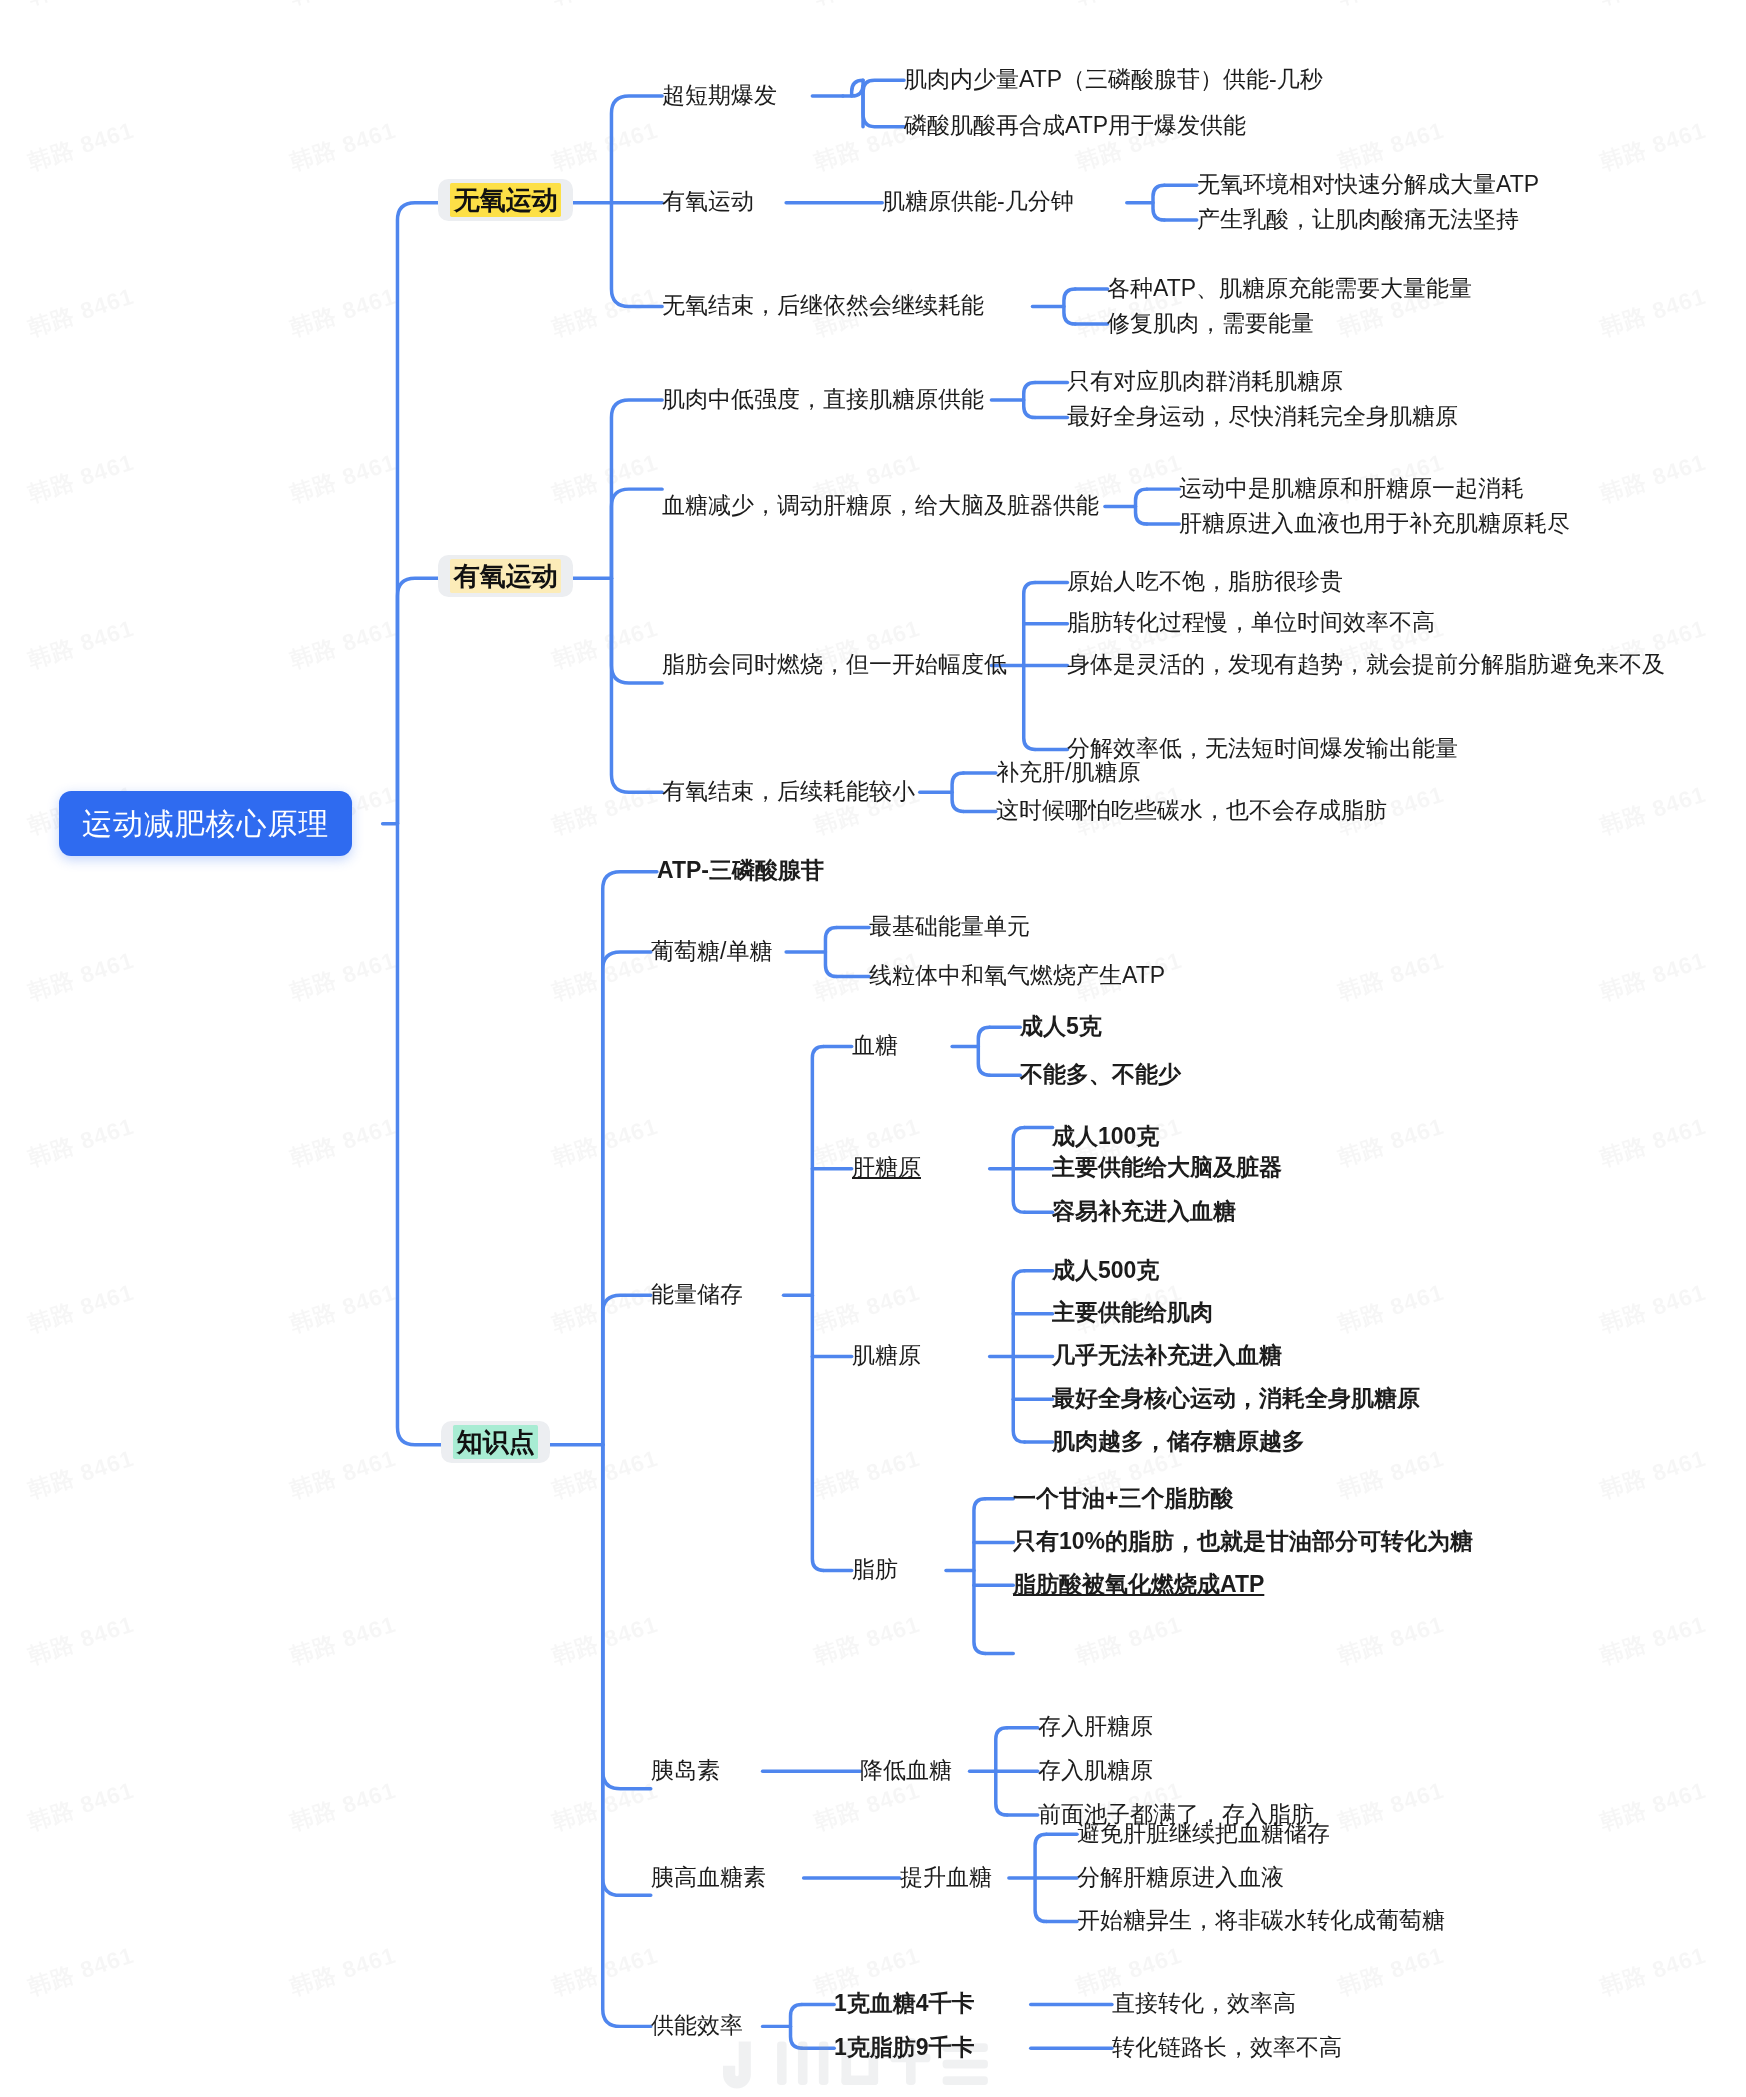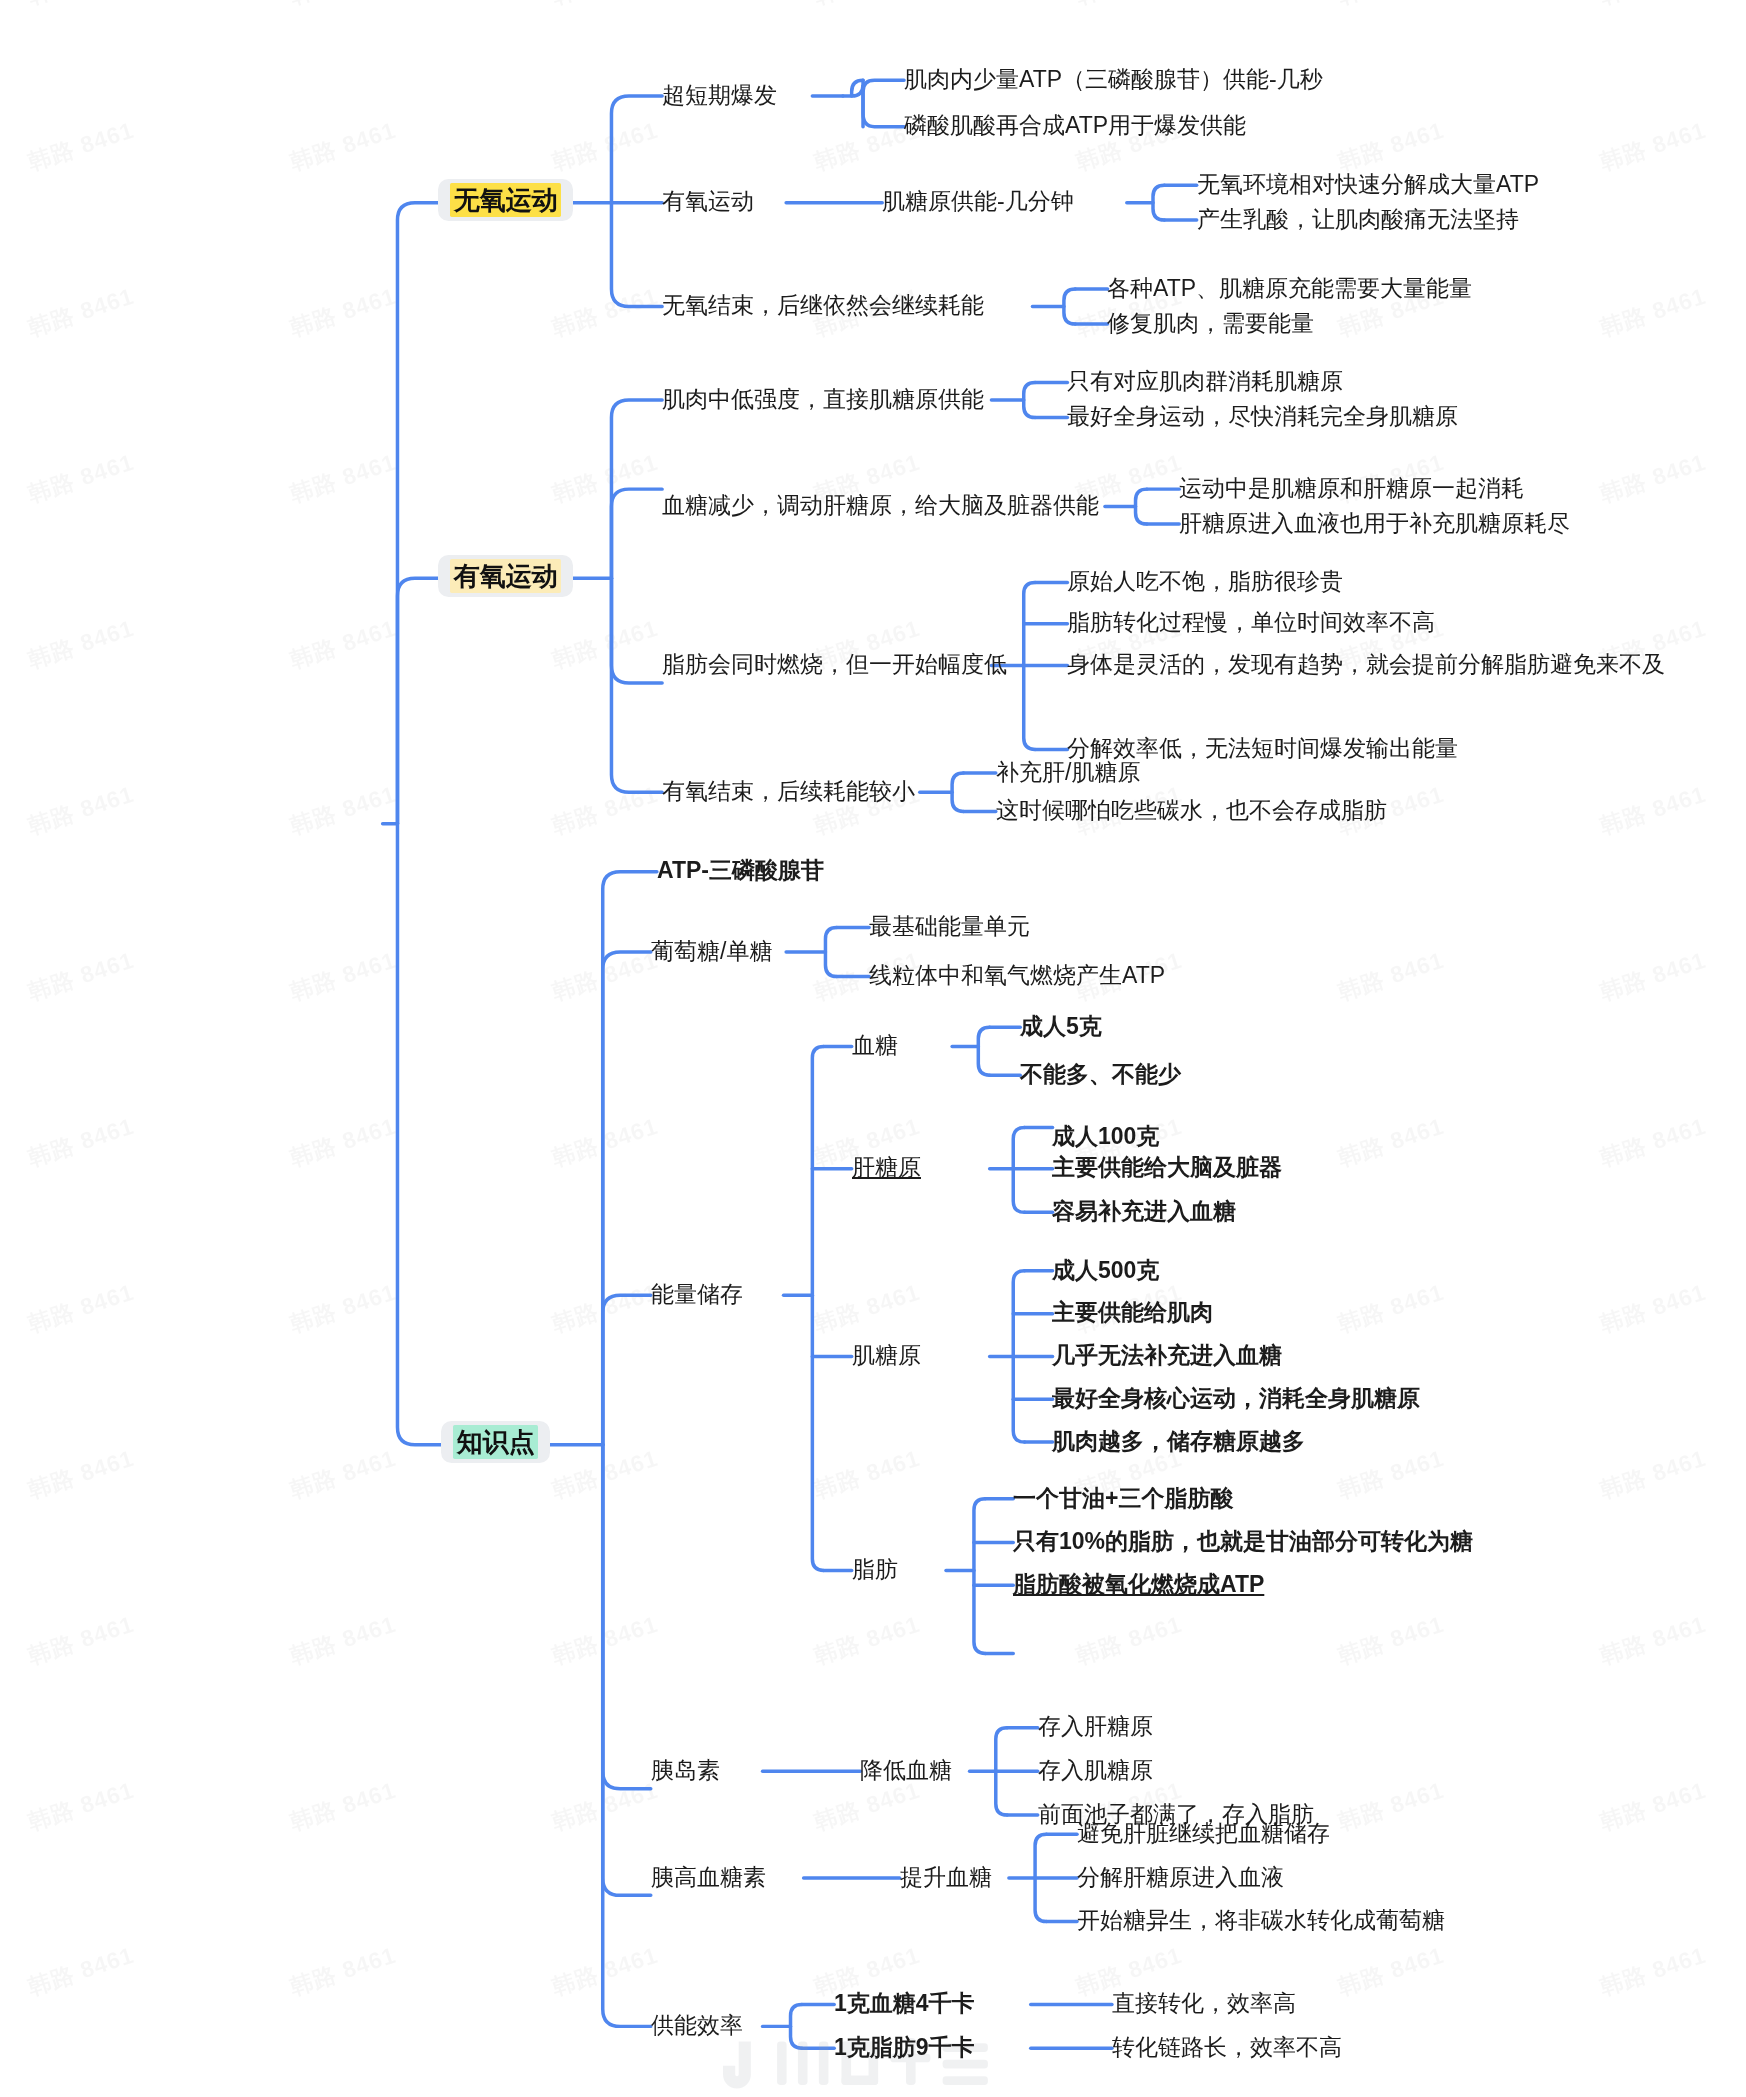--- a/index.html
+++ b/index.html
@@ -344,20 +344,21 @@
   <rect x="177" y="12" width="11" height="50" rx="4"></rect>
   <rect x="202" y="26" width="46" height="10" rx="4"></rect>
   <rect x="220" y="8" width="11" height="54" rx="4"></rect>
   <rect x="262" y="14" width="52" height="10" rx="4"></rect>
   <rect x="262" y="33" width="52" height="10" rx="4"></rect>
   <rect x="262" y="52" width="52" height="10" rx="4"></rect>
 </svg>
 
 <div id="node-layer">
 
+  <div class="node root-node" style="left:59px; top:791px;">运动减肥核心原理</div>
 
   <div class="node chip" style="left:438px; top:179px;">
     <span class="hl hl-green">无氧运动</span>
   </div>
 
   <div class="node t" style="left:662px; top:84px;">超短期爆发</div>
   <div class="node t" style="left:904px; top:68px;">肌肉内少量ATP（三磷酸腺苷）供能-几秒</div>
   <div class="node t" style="left:904px; top:114px;">磷酸肌酸再合成ATP用于爆发供能</div>
 
   <div class="node t" style="left:662px; top:190px;">有氧运动</div>

